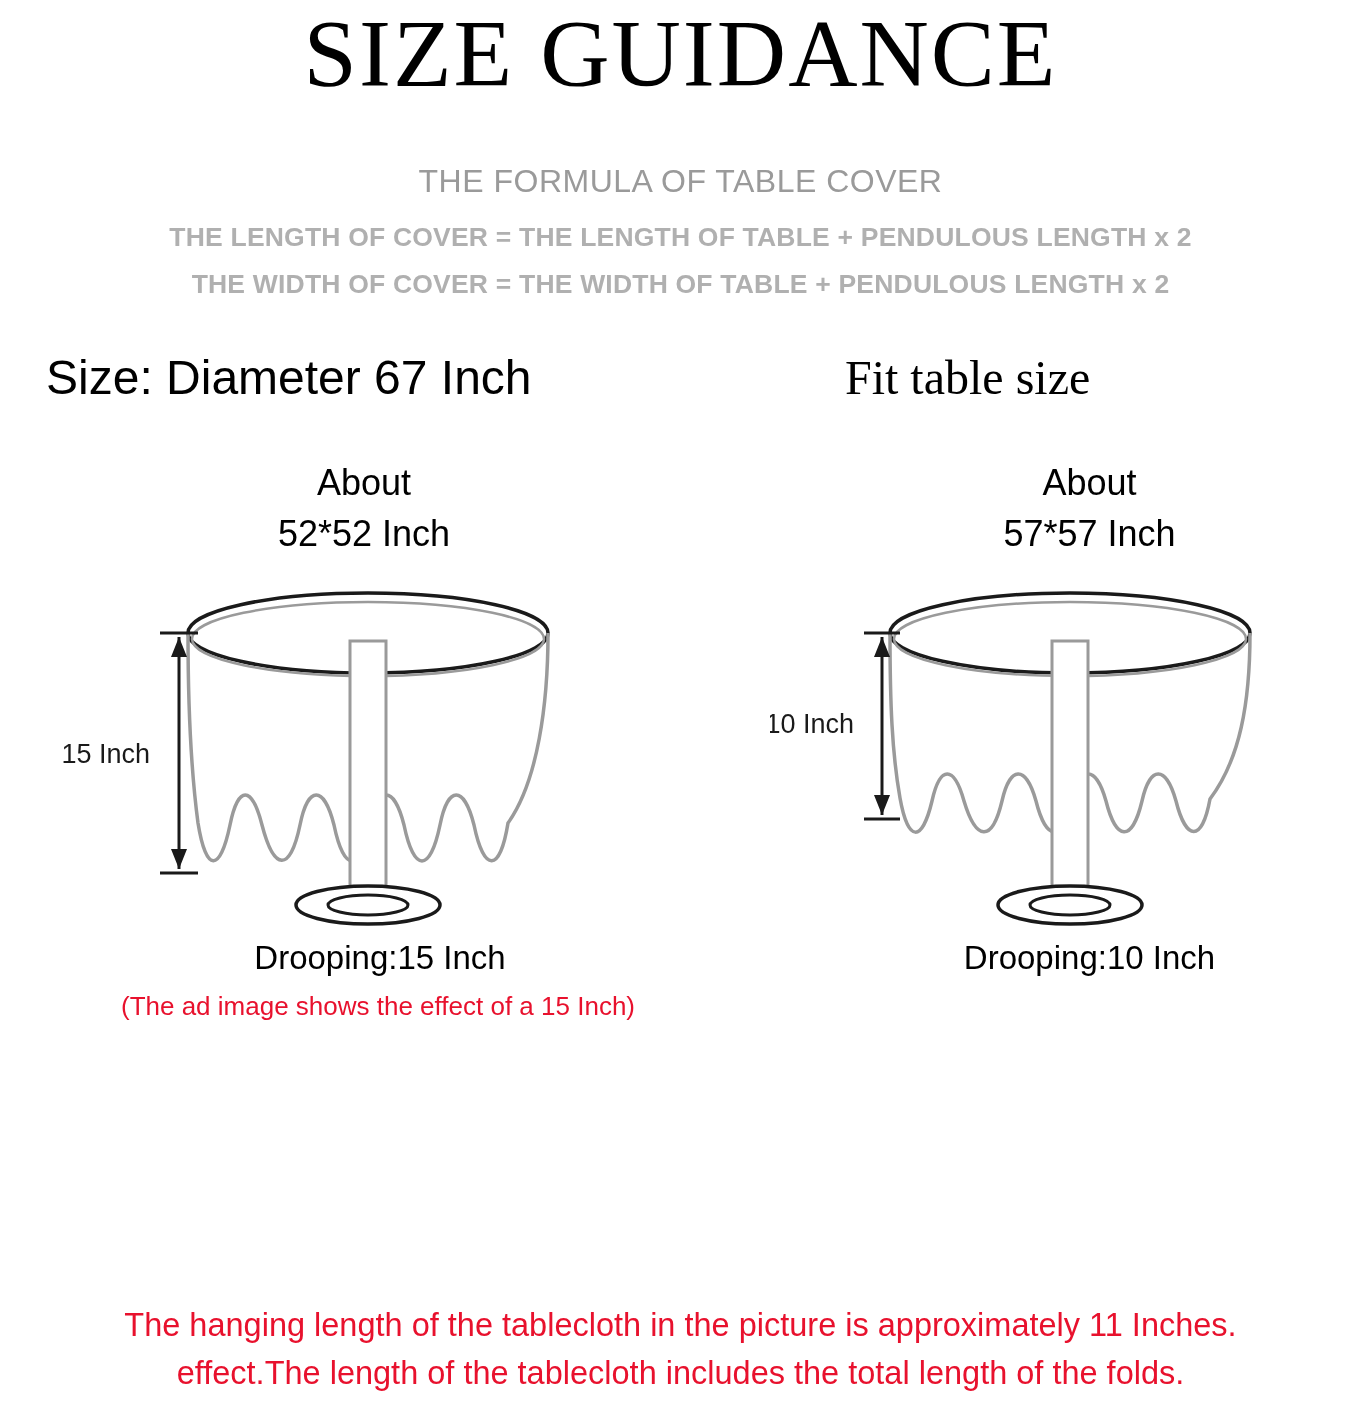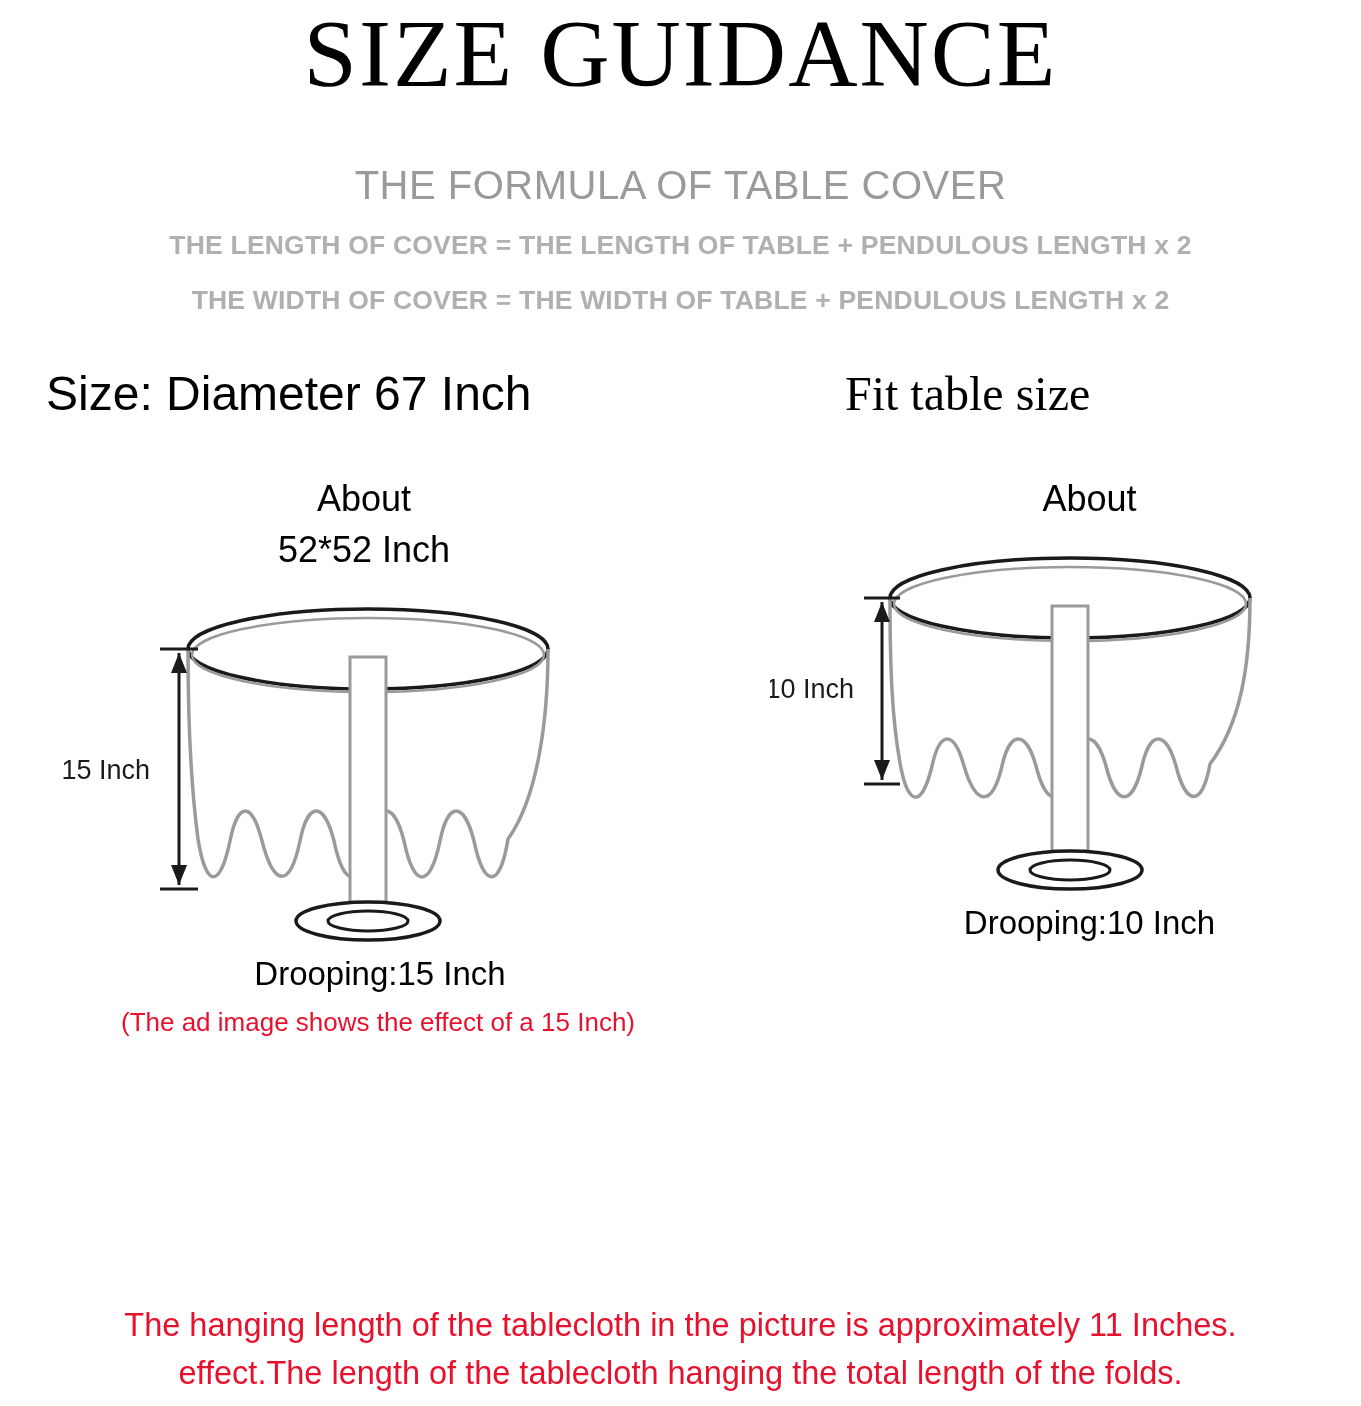--- a/index.html
+++ b/index.html
@@ -30,34 +30,34 @@
     text-align: center;
     margin: 0;
     padding-top: 4px;
     line-height: 1.05;
     font-weight: 400;
     color: #000;
   }
   .formula-title {
     text-align: center;
     color: #9a9a9a;
-    font-size: 40px;
+    font-size: 32px;
     letter-spacing: 0.5px;
     margin-top: 58px;
     font-weight: 400;
   }
   .formula-line {
     text-align: center;
     color: #b0b0b0;
     font-size: 26.5px;
     margin-top: 22px;
     font-weight: 700;
     letter-spacing: 0.2px;
   }
-  .formula-line.second { margin-top: 24px; }
+  .formula-line.second { margin-top: 16px; }
 
   
   .cols {
     display: flex;
     margin-top: 50px;
   }
   .col {
     position: relative;
     box-sizing: border-box;
   }
@@ -177,20 +177,21 @@
 
       <div class="fig-caption">Drooping:15 Inch</div>
       <div class="note-red">(The ad image shows the effect of a 15 Inch)</div>
     </div>
 
     <div class="col right">
       <div class="col-heading">Fit table size</div>
 
       <div class="about-block">
         <div>About</div>
+        <div>57*57 Inch</div>
       </div>
 
       <div class="figure">
         <svg width="580" height="360" viewBox="0 0 580 360">
           <ellipse cx="300" cy="60" rx="180" ry="40" fill="#ffffff" stroke="#1a1a1a" stroke-width="3.5"></ellipse>
           <path d="M120 60
                    C120 130 122 180 130 225
                    C138 270 152 270 162 228
                    C170 192 184 192 194 228
                    C206 268 222 270 232 228
@@ -215,15 +216,15 @@
         </svg>
 
       </div>
 
       <div class="fig-caption">Drooping:10 Inch</div>
     </div>
   </div>
 
   <div class="bottom-note">
     <div>The hanging length of the tablecloth in the picture is approximately 11 Inches.</div>
-    <div>effect.The length of the tablecloth hanging the total length of the folds.</div>
+    <div>effect.The length of the tablecloth includes the total length of the folds.</div>
   </div>
 </div>
 
 </body></html>

